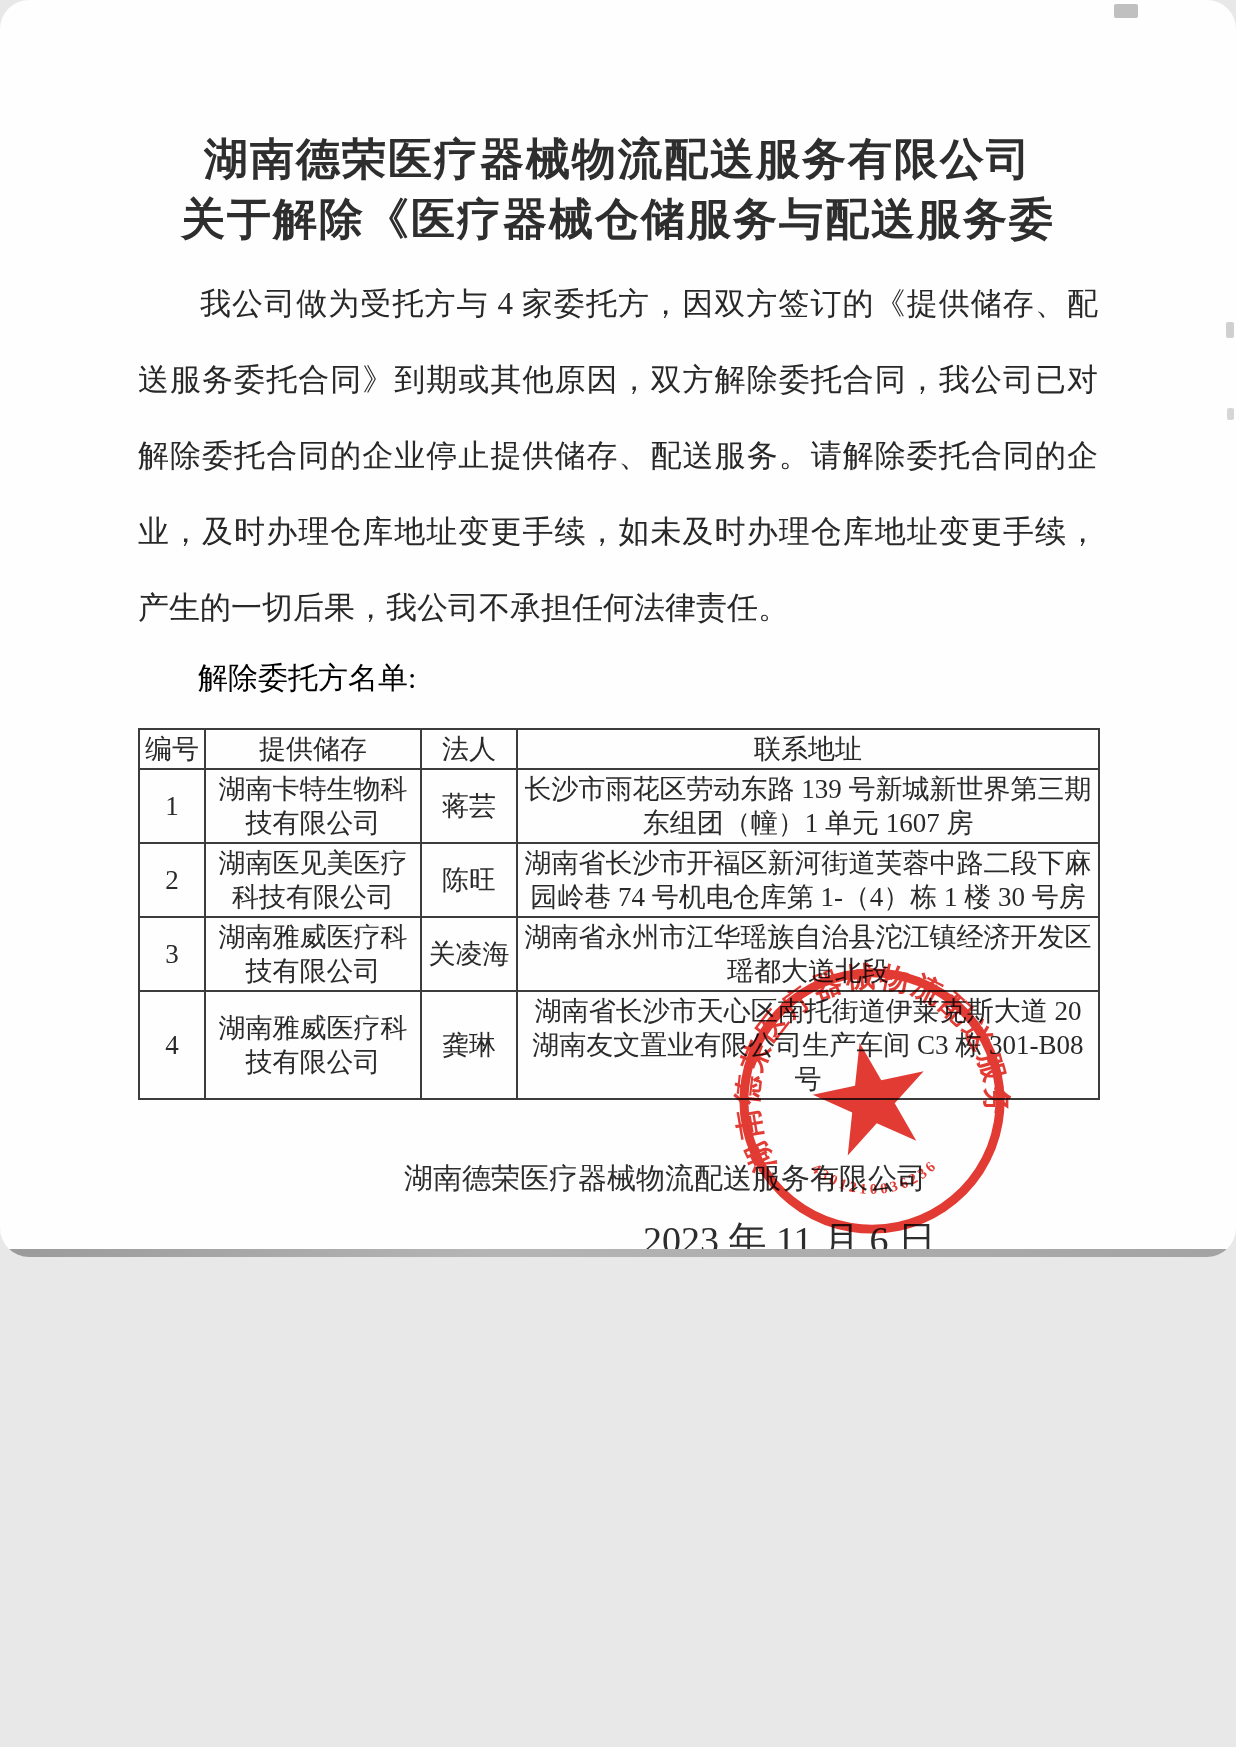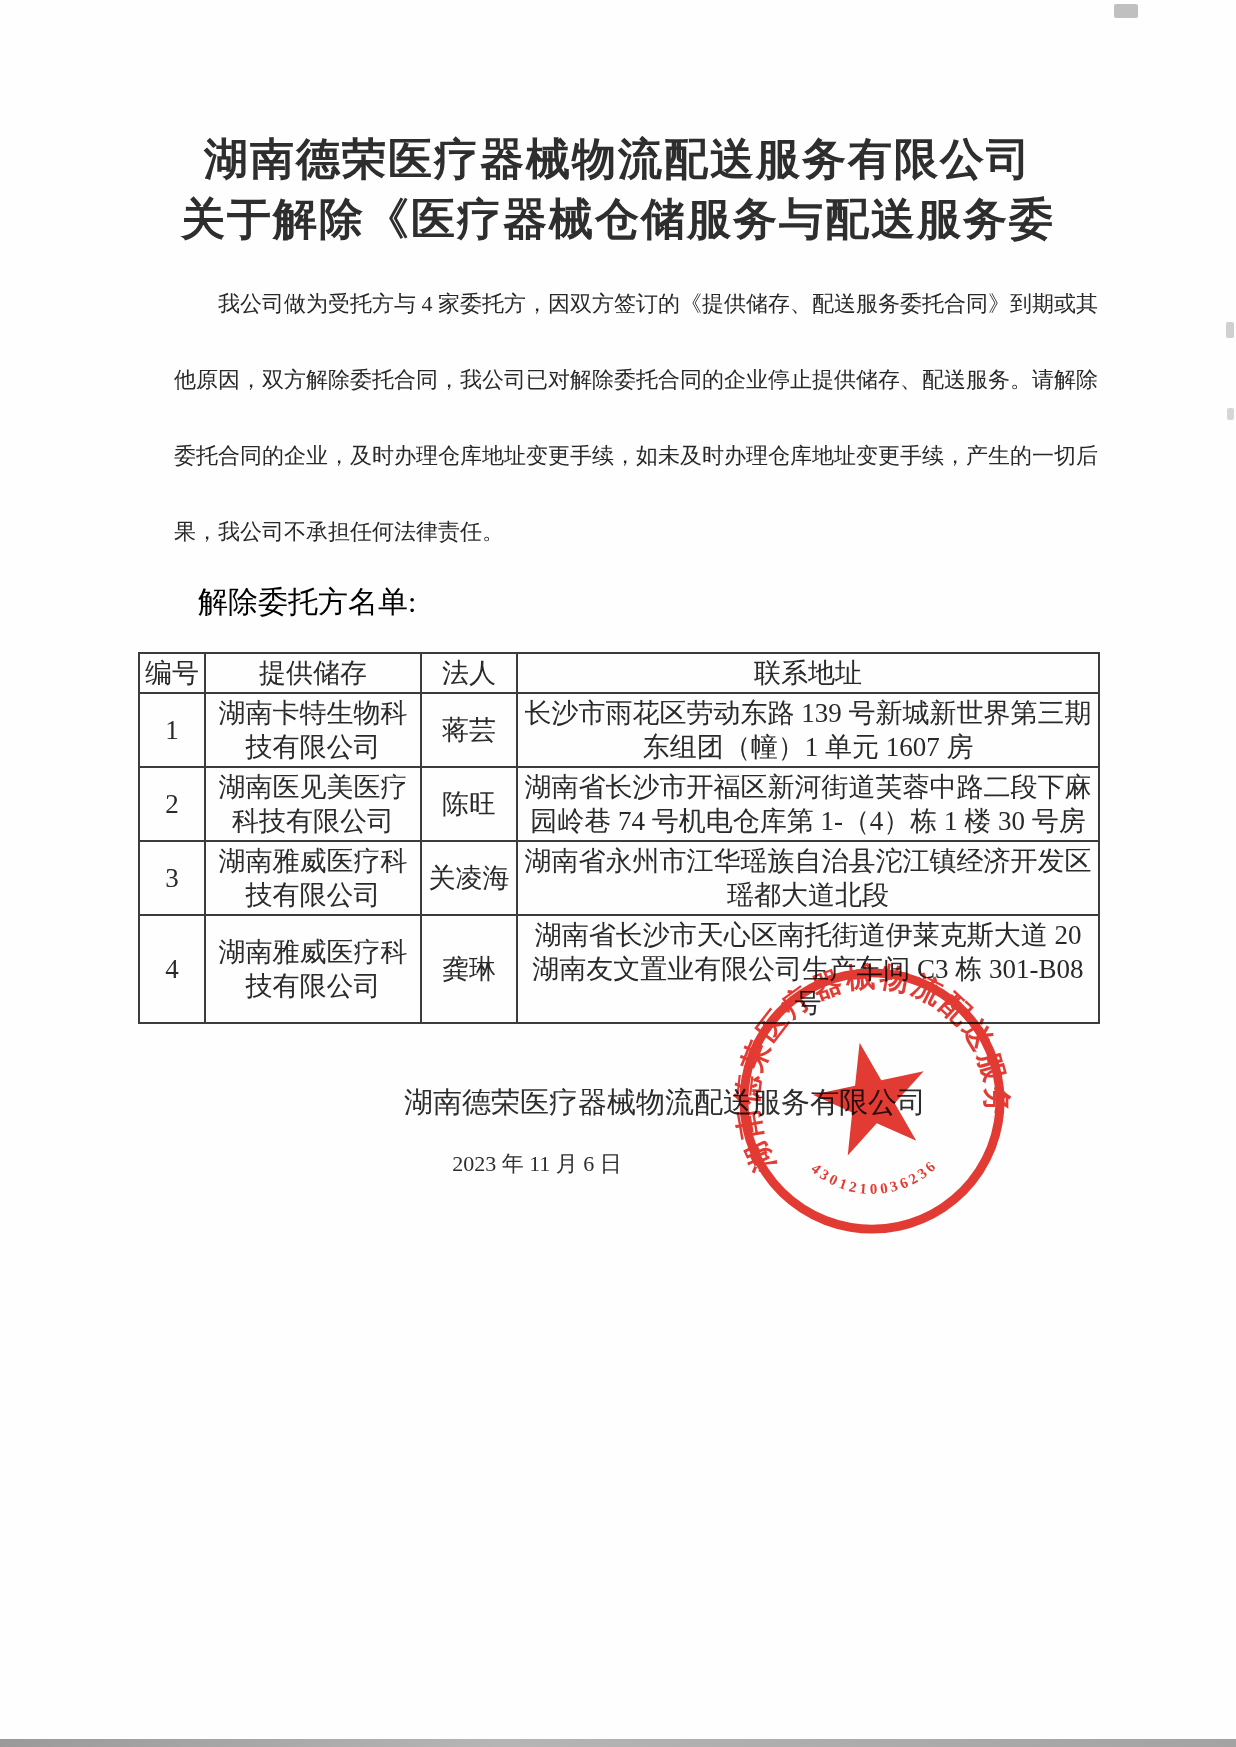--- a/index.html
+++ b/index.html
@@ -4,45 +4,45 @@
 <style>
   * { margin: 0; padding: 0; box-sizing: border-box; }
   html, body { width: 1236px; }
   body {
     font-family: "Liberation Serif", "DejaVu Serif", serif;
     background: #e8e8e8;
   }
   .page {
     position: relative;
     width: 1236px;
-    height: 1747px;
+    height: 1257px;
     background: #fefefe;
     overflow: hidden;
     color: #262626;
+    border-radius: 29px;
   }
   .content { padding: 0 138px; }
 
   .doc-title {
     margin-top: 130px;
     text-align: center;
     font-size: 44px;
     font-weight: 700;
     line-height: 60px;
     letter-spacing: 2px;
     color: #2e2e2e;
   }
 
   .doc-paragraph {
     margin-top: 16px;
-    font-size: 22px;
+    font-size: 31px;
     line-height: 76px;
     text-align: justify;
     text-indent: 2em;
     color: #282828;
-    margin-left: 36px;
   }
 
   .list-label {
     margin-top: 10px;
     font-size: 30px;
     line-height: 44px;
     text-indent: 2em;
     color: #000000;
   }
 
@@ -68,23 +68,23 @@
   .signature-block { margin-top: 58px; }
   .signature-company {
     text-align: right;
     padding-right: 172px;
     font-size: 29px;
     line-height: 40px;
     color: #2d2d2d;
   }
   .signature-date {
     margin-top: 22px;
-    text-align: center;
+    text-align: right;
     padding-right: 162px;
-    font-size: 22px;
+    font-size: 38px;
     line-height: 40px;
     color: #2d2d2d;
   }
 
   .seal {
     position: absolute;
     left: 733px;
     top: 962px;
     width: 278px;
     height: 278px;

